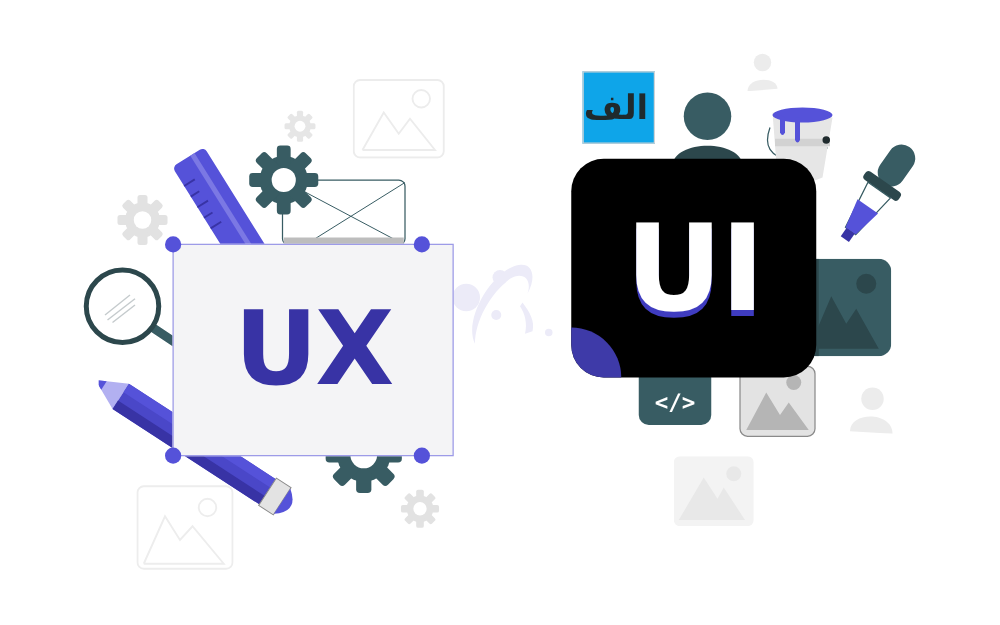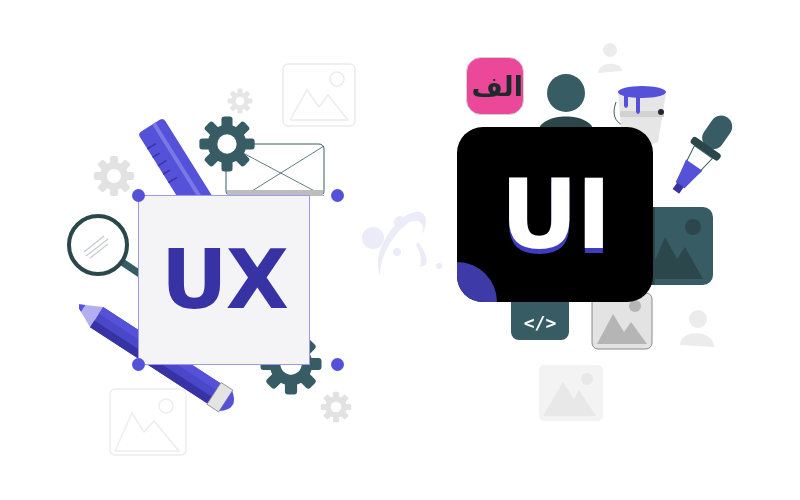--- a/index.html
+++ b/index.html
@@ -1,25 +1,25 @@
 <!DOCTYPE html>
 <html><head>
 <meta charset="utf-8">
 <style>
   html,body{margin:0;padding:0;background:#ffffff;}
   body{width:800px;height:500px;position:relative;overflow:hidden;font-family:"DejaVu Sans",sans-serif;}
   .abs{position:absolute;}
   svg{display:block;}
-  .ux-card{position:absolute;left:138px;top:195px;width:172px;height:170px;background:#f4f4f6;border:1px solid #9d9be8;box-sizing:border-box;display:flex;align-items:center;justify-content:center;}
+  .ux-card{position:absolute;left:138px;top:195px;width:225px;height:170px;background:#f4f4f6;border:1px solid #9d9be8;box-sizing:border-box;display:flex;align-items:center;justify-content:center;}
   .ux-label{font-family:"DejaVu Sans",sans-serif;font-weight:bold;font-size:82px;color:#3833a5;letter-spacing:-2px;line-height:1;}
   .handle{position:absolute;width:13px;height:13px;border-radius:50%;background:#5552d9;}
   .ui-card{position:absolute;left:457px;top:127px;width:196px;height:175px;background:#000000;border-radius:26px;overflow:hidden;display:flex;align-items:center;justify-content:center;}
   .ui-label{font-family:"DejaVu Sans",sans-serif;font-weight:bold;font-size:96px;color:#ffffff;line-height:1;letter-spacing:-2px;text-shadow:0 5px 0 #3f3cc0;}
   .ui-corner{position:absolute;left:-40px;bottom:-40px;width:80px;height:80px;border-radius:50%;background:#3e3aa8;}
-  .arabic-tile{position:absolute;left:466px;top:57px;width:58px;height:58px;background:#ec4899;border:1px solid #cfd3d5;border-radius:15px;box-sizing:border-box;display:flex;align-items:center;justify-content:flex-end;}
+  .arabic-tile{position:absolute;left:466px;top:57px;width:58px;height:58px;background:#0ea5e9;border:1px solid #cfd3d5;border-radius:0;box-sizing:border-box;display:flex;align-items:center;justify-content:flex-start;}
   .arabic-label{font-family:"DejaVu Sans",sans-serif;font-weight:bold;font-size:27px;color:#1f2a2d;line-height:1;}
   .code-tile{position:absolute;left:511px;top:290px;width:58px;height:50px;background:#385c63;border-radius:0 0 8px 8px;display:flex;align-items:flex-end;justify-content:center;padding-bottom:8px;box-sizing:border-box;}
   .code-label{font-family:"DejaVu Sans Mono",monospace;font-weight:bold;font-size:18px;color:#ffffff;line-height:1;}
 </style>
 </head>
 <body>
 
 <div class="abs" style="left:282px;top:63px;">
   <svg width="74" height="64" viewBox="0 0 74 64">
     <rect x="1" y="1" width="72" height="62" rx="5" fill="none" stroke="#ececec" stroke-width="1.5"></rect>

